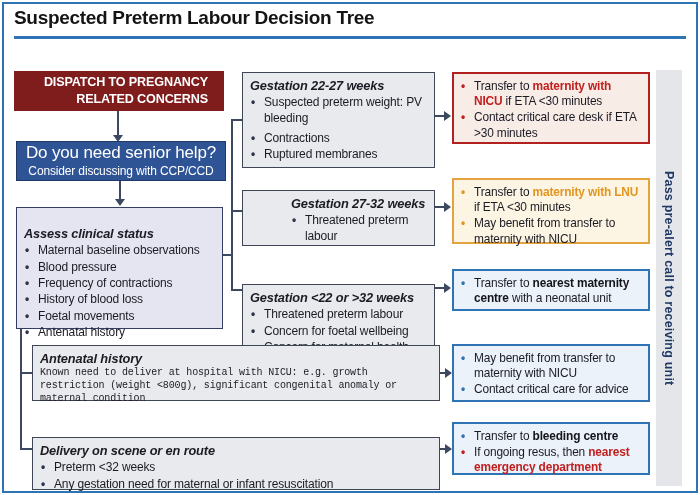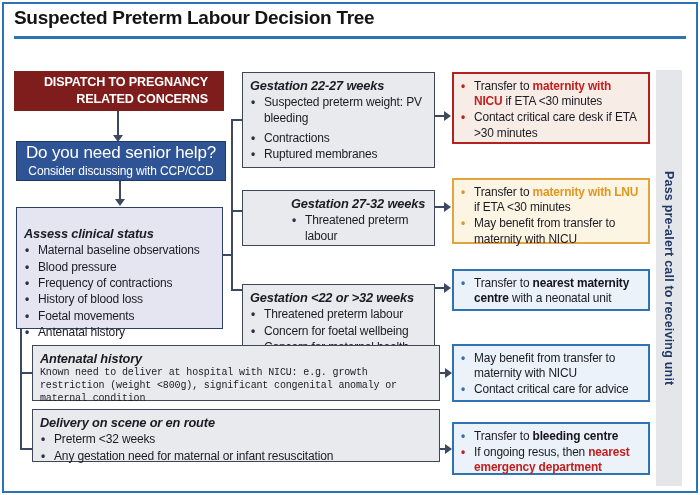--- a/index.html
+++ b/index.html
@@ -48,21 +48,21 @@
   .t-red{border:2px solid #b2211f;background:#f8ece7;}
   .t-orange{border:2px solid #e3a43f;background:#fdf5e3;}
   .t-blue{border:2px solid #2e74b5;background:#ecf2f9;}
   .t1{left:452px;top:72px;height:72px;}
   .t2{left:452px;top:178px;height:66px;}
   .t3{left:452px;top:269px;height:42px;}
   .t4{left:452px;top:344px;height:58px;}
   .t5{left:452px;top:422px;height:53px;}
 
   .wide{left:32px;top:345px;width:408px;height:56px;}
-  .wide2{left:32px;top:409px;width:408px;height:53px;}
+  .wide2{left:32px;top:437px;width:408px;height:53px;}
   .wide .body{font-size:10px;font-family:Liberation Mono, monospace;}
 
   
   .cline{position:absolute;background:#3d4861;}
   .head-down{position:absolute;width:0;height:0;border-left:5px solid transparent;border-right:5px solid transparent;border-top:7px solid #3d4861;}
   .head-right{position:absolute;width:0;height:0;border-top:5px solid transparent;border-bottom:5px solid transparent;border-left:7px solid #3d4861;}
 
   
   .sidebar{left:656px;top:70px;width:26px;height:416px;background:#e4e6ea;display:flex;align-items:center;justify-content:center;}
   .sidebar span{writing-mode:vertical-rl;text-orientation:mixed;font-weight:bold;font-size:12.5px;color:#1f3864;white-space:nowrap;letter-spacing:0.2px;}

